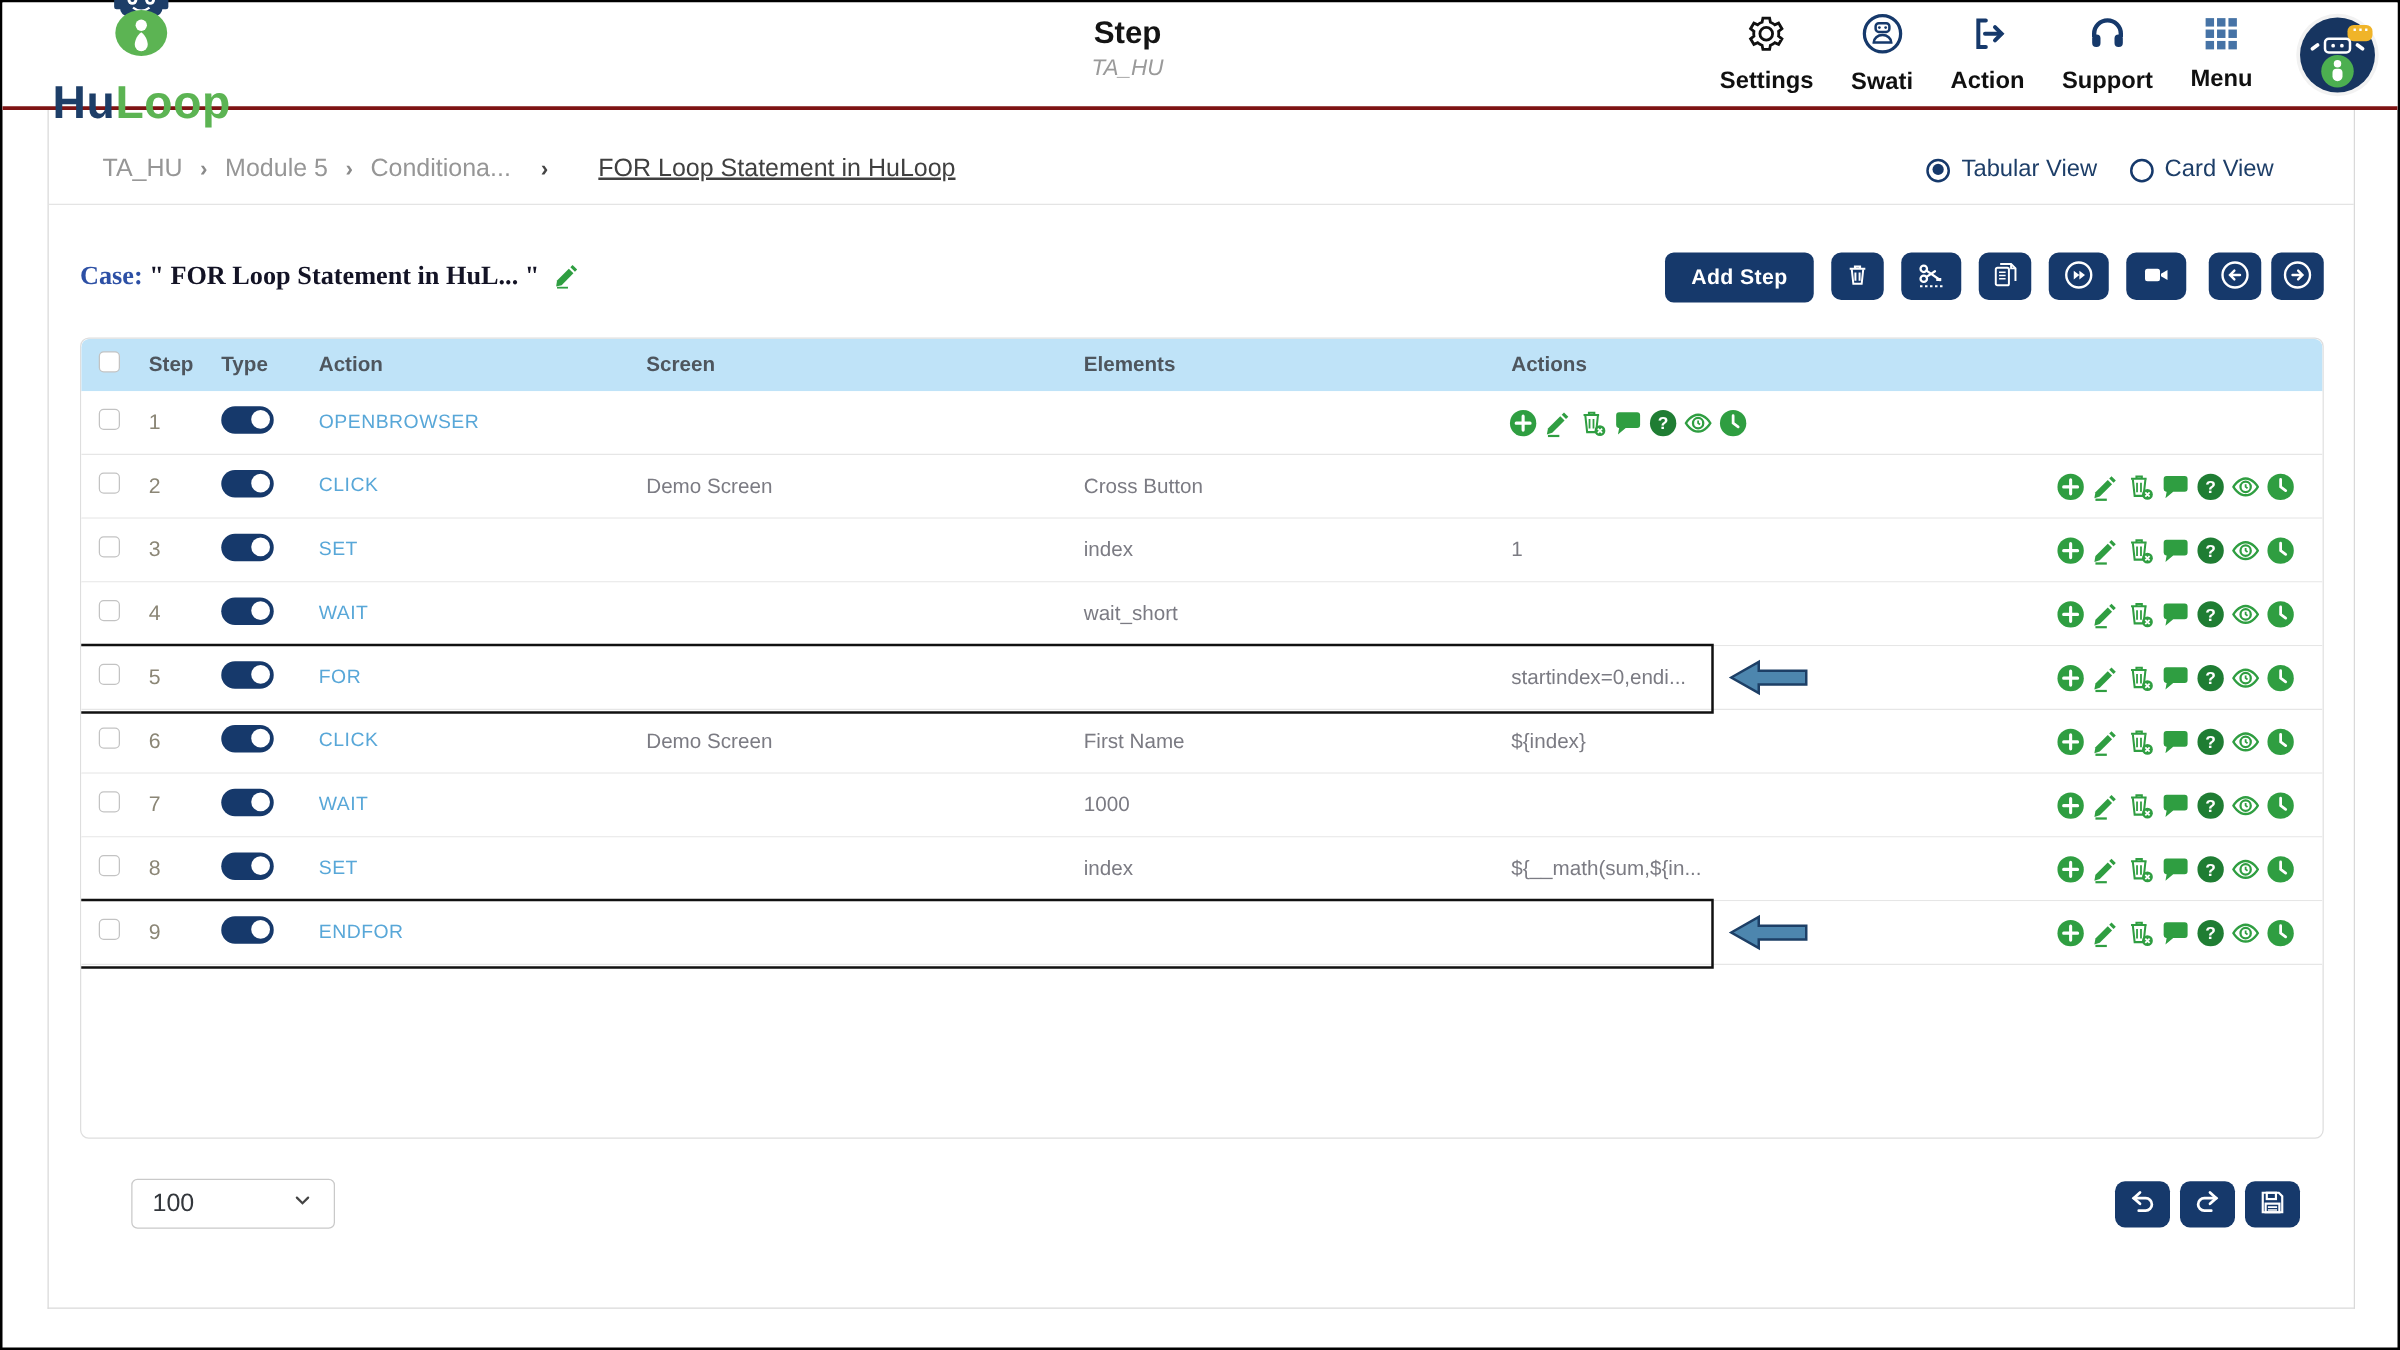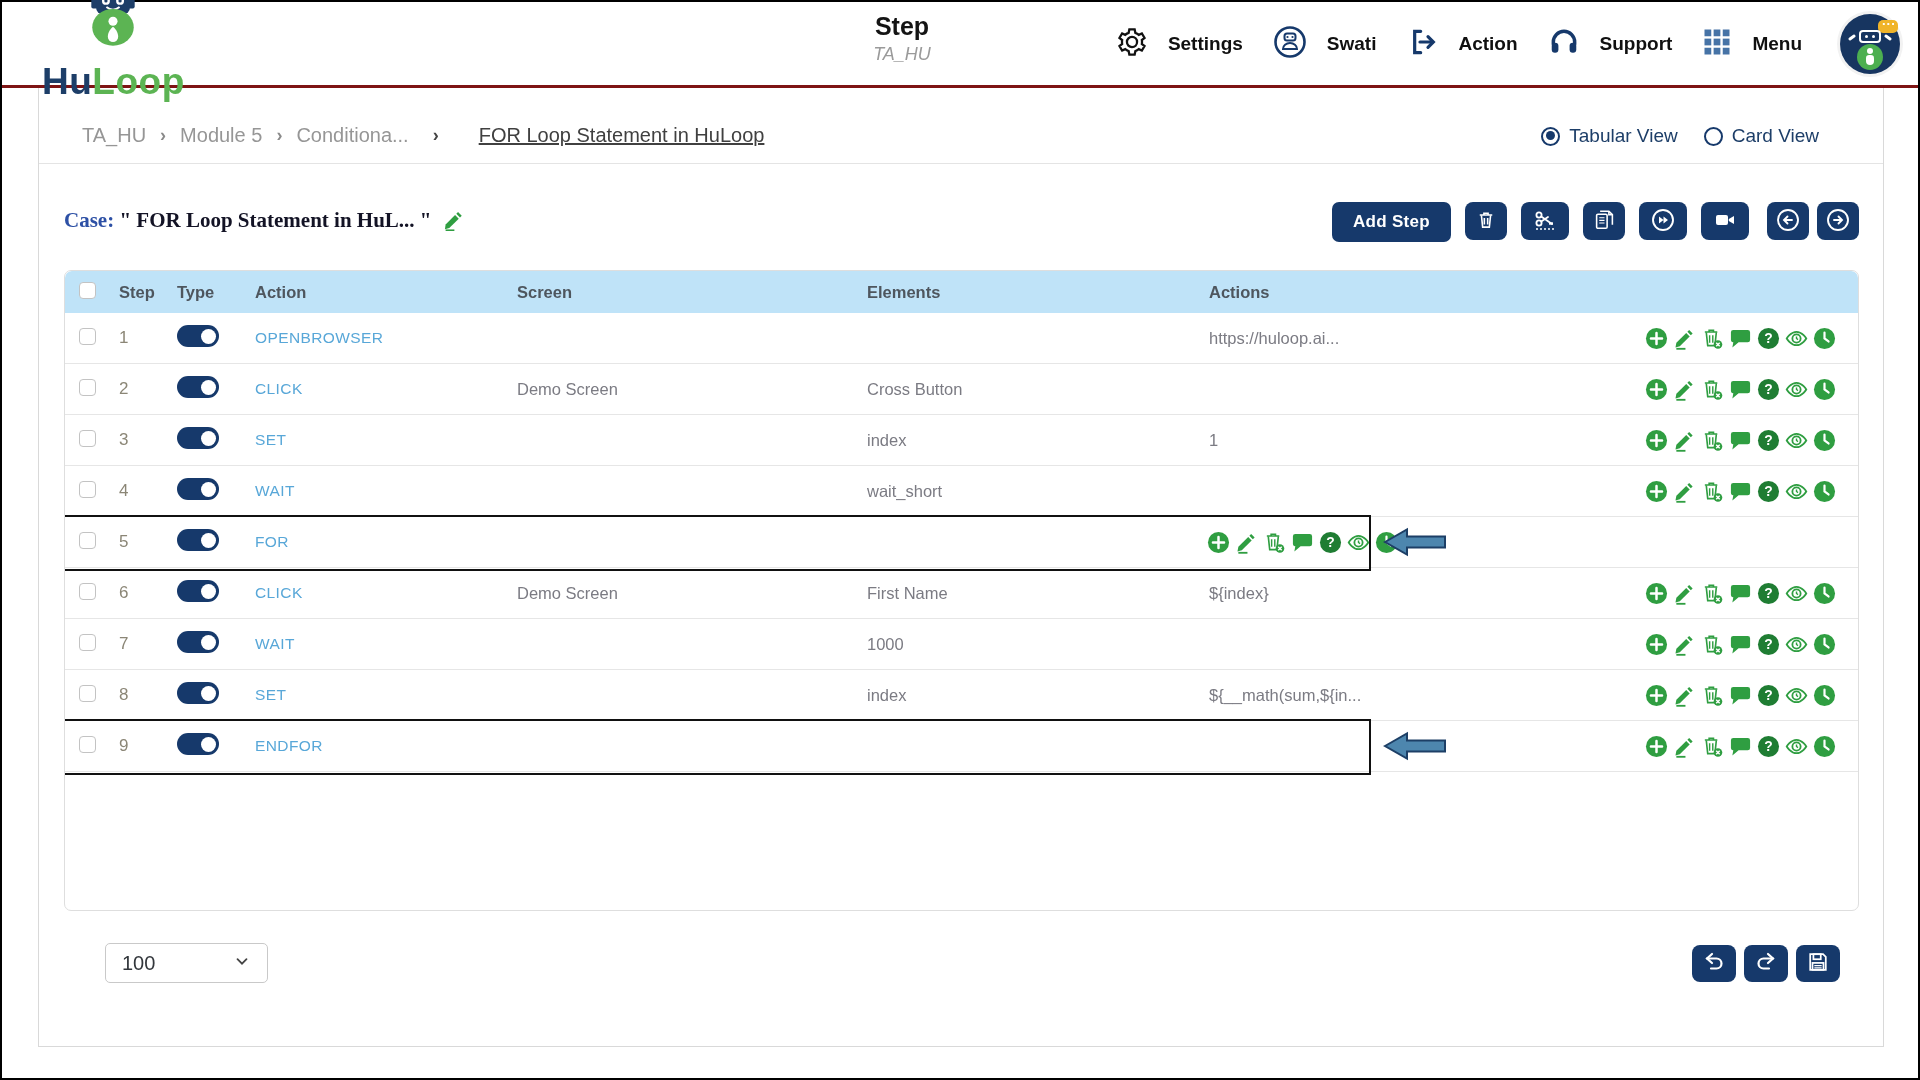--- a/index.html
+++ b/index.html
@@ -9,21 +9,21 @@
   
   .topbar { height:86px; display:flex; align-items:center; border-bottom:3px solid #7e1414; position:relative; background:#fff; }
   .brand { display:flex; align-items:center; gap:10px; margin-left:40px;flex-direction:column; }
   .brand-text { font-size:37px; font-weight:700; letter-spacing:0.5px; }
   .brand-text .hu { color:#1d3e68; }
   .brand-text .loop { color:#5cb453; font-weight:600; }
   .page-title-wrap { position:absolute; left:900px; top:10px; transform:translateX(-50%); text-align:center; }
   .page-title { font-size:25px; font-weight:700; color:#141414; }
   .page-subtitle { font-size:18px; font-style:italic; color:#9a9a9a; margin-top:3px; }
   .topnav { margin-left:auto; display:flex; align-items:center; gap:30px; margin-right:18px; }
-  .navitem { display:flex; flex-direction:row; align-items:center; gap:20px; cursor:pointer; }
+  .navitem { display:flex; flex-direction:column; align-items:center; gap:6px; cursor:pointer; }
   .navitem .lbl { font-size:19px; font-weight:700; color:#101010; }
   .avatar { width:60px; height:60px; border-radius:50%; background:#173560; position:relative; margin-left:8px; box-shadow:0 0 0 3px #f2f2f2; }
   .avatar .bubble { position:absolute; right:2px; top:6px; width:20px; height:13px; background:#f0b429; border-radius:5px; }
   .avatar .bubble:after { content:"..."; position:absolute; left:4px; top:-7px; color:#fff; font-size:13px; font-weight:700; letter-spacing:1px; }
   .avatar .head { position:absolute; left:19px; top:16px; width:22px; height:13px; border-radius:4px; background:#173560; border:2px solid #fff; }
   .avatar .head i { position:absolute; width:3px; height:3px; background:#fff; border-radius:50%; top:3px; }
   .avatar .head i.l { left:4px; } .avatar .head i.r { right:4px; }
   .avatar .arm { position:absolute; width:8px; height:3px; background:#fff; top:22px; border-radius:2px; }
   .avatar .arm.l { left:8px; transform:rotate(-35deg); } .avatar .arm.r { right:8px; transform:rotate(35deg); }
   .avatar .ball { position:absolute; left:17px; bottom:4px; width:26px; height:26px; background:#4caf50; border-radius:50%; }
@@ -300,21 +300,20 @@
         <div>Actions</div>
       </div>
       <div id="tbody">
           <div class="trow">
     <div class="cell c-check"><span class="cb"></span></div>
     <div class="cell c-step">1</div>
     <div class="cell c-type"><span class="toggle"><span class="knob"></span></span></div>
     <div class="cell c-action"><a class="action-link">OPENBROWSER</a></div>
     <div class="cell c-screen"></div>
     <div class="cell c-elements"></div>
-    <div class="cell c-param">https://huloop.ai...</div>
     <div class="cell c-actions">
               <span class="ric">
                 <svg viewBox="0 0 24 24">
                   <circle cx="12" cy="12" r="11" fill="#2f9e41"></circle>
                   <path d="M12 6.2v11.6M6.2 12h11.6" stroke="#fff" stroke-width="2.6" stroke-linecap="round"></path>
                 </svg>
               </span>
               <span class="ric">
                 <svg viewBox="0 0 24 24">
                   <path d="M3.5 16.5 13.8 6.2l3.6 3.6L7.1 20.1 2.6 21.4z" fill="#2f9e41"></path>
@@ -528,20 +527,21 @@
               </span>
             </div>
     </div>
           <div class="trow">
     <div class="cell c-check"><span class="cb"></span></div>
     <div class="cell c-step">5</div>
     <div class="cell c-type"><span class="toggle"><span class="knob"></span></span></div>
     <div class="cell c-action"><a class="action-link">FOR</a></div>
     <div class="cell c-screen"></div>
     <div class="cell c-elements"></div>
+    <div class="cell c-param">startindex=0,endi...</div>
     <div class="cell c-actions">
               <span class="ric">
                 <svg viewBox="0 0 24 24">
                   <circle cx="12" cy="12" r="11" fill="#2f9e41"></circle>
                   <path d="M12 6.2v11.6M6.2 12h11.6" stroke="#fff" stroke-width="2.6" stroke-linecap="round"></path>
                 </svg>
               </span>
               <span class="ric">
                 <svg viewBox="0 0 24 24">
                   <path d="M3.5 16.5 13.8 6.2l3.6 3.6L7.1 20.1 2.6 21.4z" fill="#2f9e41"></path>

